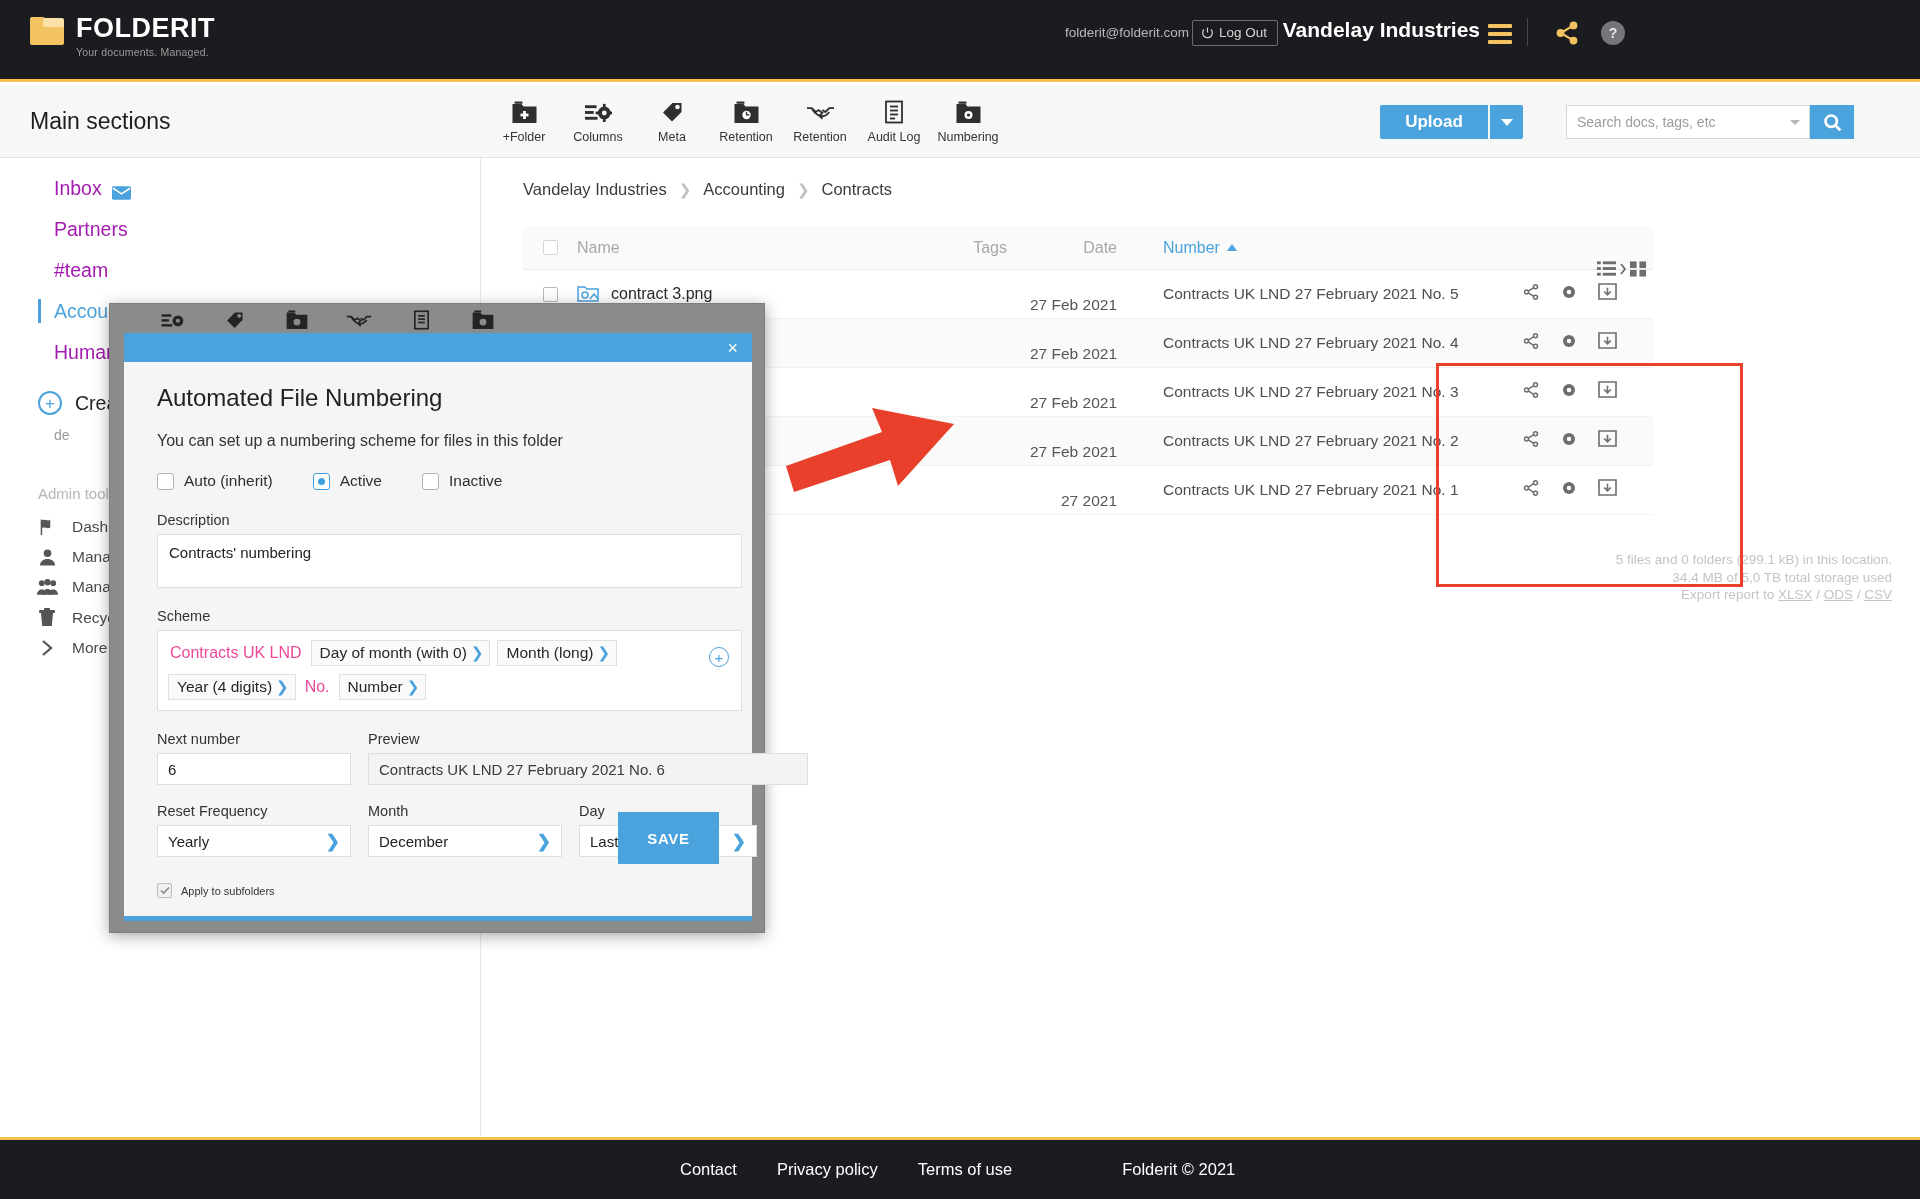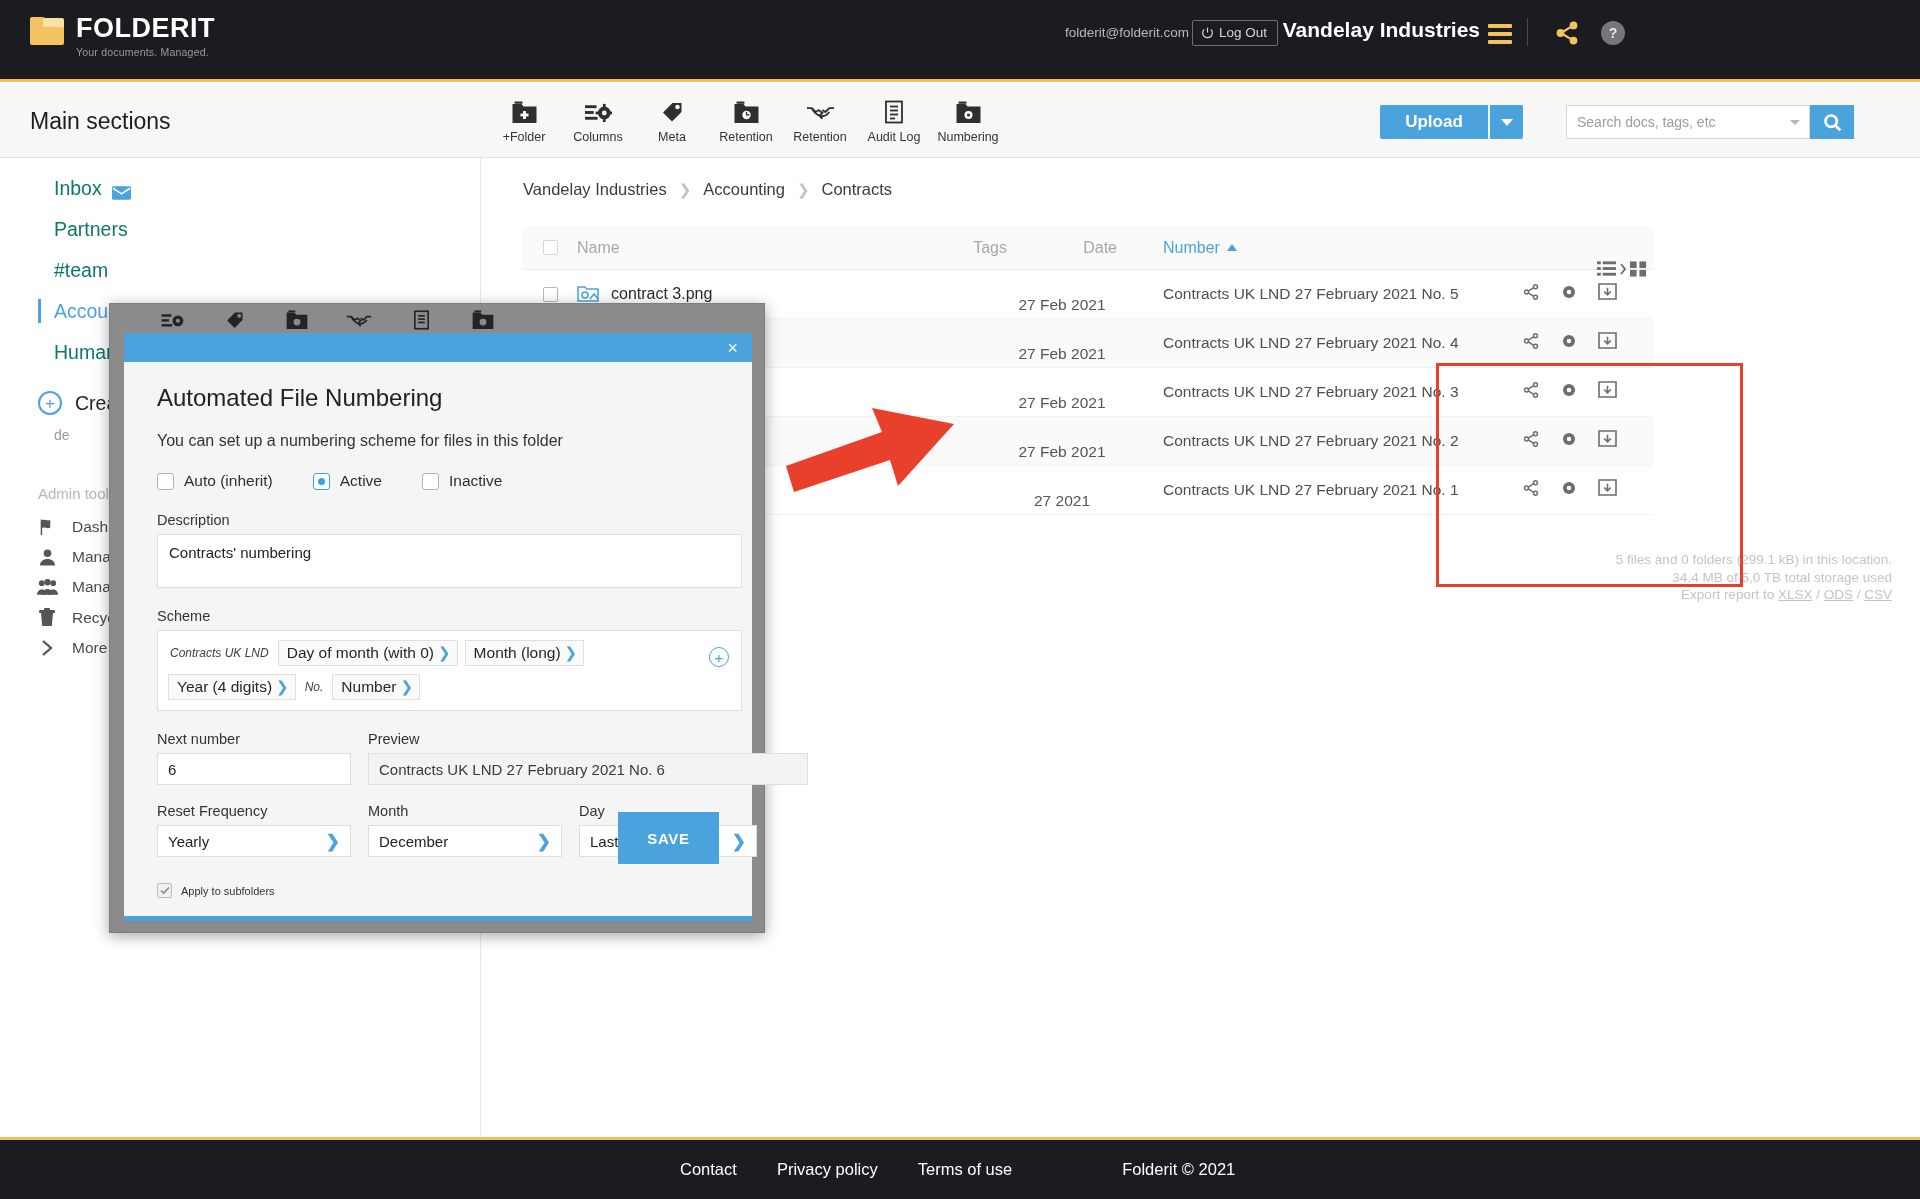--- a/index.html
+++ b/index.html
@@ -105,21 +105,21 @@
   .search-box input::placeholder { color:#9c9c9c; }
   .sel-caret { width:0;height:0;border-left:5px solid transparent;border-right:5px solid transparent;border-top:5px solid #b6b6b6; margin-left:auto; margin-right:9px;}
   .search-btn {
     position: absolute; left: 1810px; top: 20px; width: 44px; height: 34px;
     background: #4ba3dd; display:flex; align-items:center; justify-content:center; cursor:pointer;
   }
 
   
   .sidebar { position: absolute; left: 0; top: 158px; width: 480px; height: 980px; background: #ffffff; }
   .nav-item {
-    position: relative; font-size: 19.5px; color: #0f766e; padding: 9px 0 9px 54px; cursor:pointer;
+    position: relative; font-size: 19.5px; color: #a21caf; padding: 9px 0 9px 54px; cursor:pointer;
     display:flex; align-items:center; gap:10px;
   }
   .nav-item.active { color: #4ba3dd; }
   .nav-item.active::before {
     content:""; position:absolute; left:38px; top:8px; width:3px; height:24px; background:#4ba3dd;
   }
   .mail-ico { width:19px;height:14px; }
   .create-row {
     display:flex; align-items:center; gap:13px; padding: 18px 0 0 38px; cursor:pointer;
   }
@@ -152,21 +152,21 @@
   .th-number { width:300px; padding-left:36px; color:#4ba3dd !important; display:flex; align-items:center; gap:7px;}
   .sort-asc { width:0;height:0;border-left:5px solid transparent;border-right:5px solid transparent;border-bottom:7px solid #4ba3dd;}
 
   .trow { display:flex; align-items:center; height:49px; border-bottom:1px solid #f2f2f2; }
   .trow.alt { background:#fafafa; }
   .td-check { width:54px; display:flex; justify-content:center; }
   .chk { width:15px;height:15px;border:1px solid #b9b9b9;border-radius:2px;background:#fff; cursor:pointer;}
   .chk.hdr { border-color:#d6d6d6; }
   .td-name { width:300px; display:flex; align-items:center; gap:12px; font-size:16px; color:#2b2b2b;}
   .td-tags { width:130px; }
-  .td-date { width:120px; text-align:center; padding-right:10px; font-size:15.5px; color:#555;margin-top:21px;}
+  .td-date { width:120px; text-align:right; padding-right:10px; font-size:15.5px; color:#555;margin-top:21px;}
   .td-number { width:300px; padding-left:36px; font-size:15.5px; color:#4e4e4e; white-space:nowrap;}
   .td-actions { width:200px; display:flex; justify-content:flex-end; gap:20px; padding-right:10px;}
   .act { cursor:pointer; color:#6d6d6d; }
 
   .number-highlight {
     position:absolute; left: 955px; top: 205px; width: 307px; height: 224px;
     border: 3px solid #e8402a; pointer-events:none; z-index: 6;
   }
   .view-toggle { position:absolute; right: 6px; top: 13px; display:flex; gap:3px; align-items:center; }
 
@@ -209,21 +209,21 @@
   .desc-area {
     width:585px; height:54px; background:#fff; border:1px solid #dedede; padding:9px 11px;
     font-size:15px; color:#222; font-family:"Liberation Sans",sans-serif; resize:none; outline:none;
     margin-bottom:20px; position:relative;
   }
   .scheme-box {
     width:585px; min-height:72px; background:#fff; border:1px solid #dedede; padding:9px 10px 10px 10px;
     position:relative; margin-bottom:20px;
   }
   .chips { display:flex; flex-wrap:wrap; align-items:center; gap:8px 7px; width:530px; }
-  .chip-plain { font-size:12px; color:#404040; padding: 3px 2px; font-style: italic; }
+  .chip-plain { font-size:16px; color:#ec4899; padding: 3px 2px; }
   .chip {
     display:inline-flex; align-items:center; gap:4px; border:1px solid #e0e0e0; background:#fafafa;
     padding: 3px 6px 3px 8px; font-size:15.5px; color:#262626; cursor:pointer;
   }
   .chip .cv { color:#4ba3dd; font-size:15px; }
   .add-circle {
     position:absolute; right:12px; top:16px; width:20px;height:20px;border-radius:50%;
     border:1.6px solid #4ba3dd;color:#4ba3dd;display:flex;align-items:center;justify-content:center;
     font-size:15px;line-height:1;cursor:pointer;
   }

